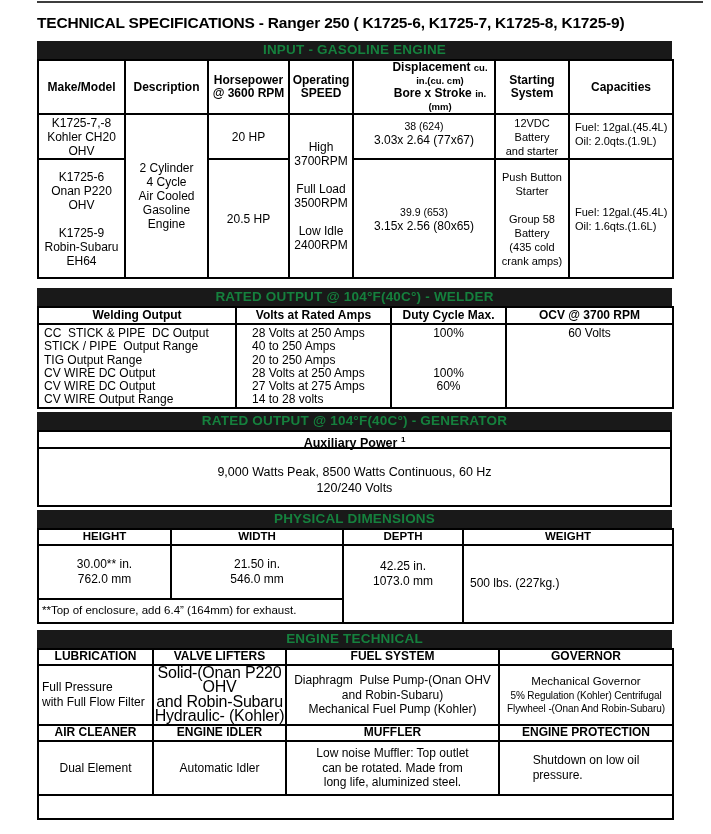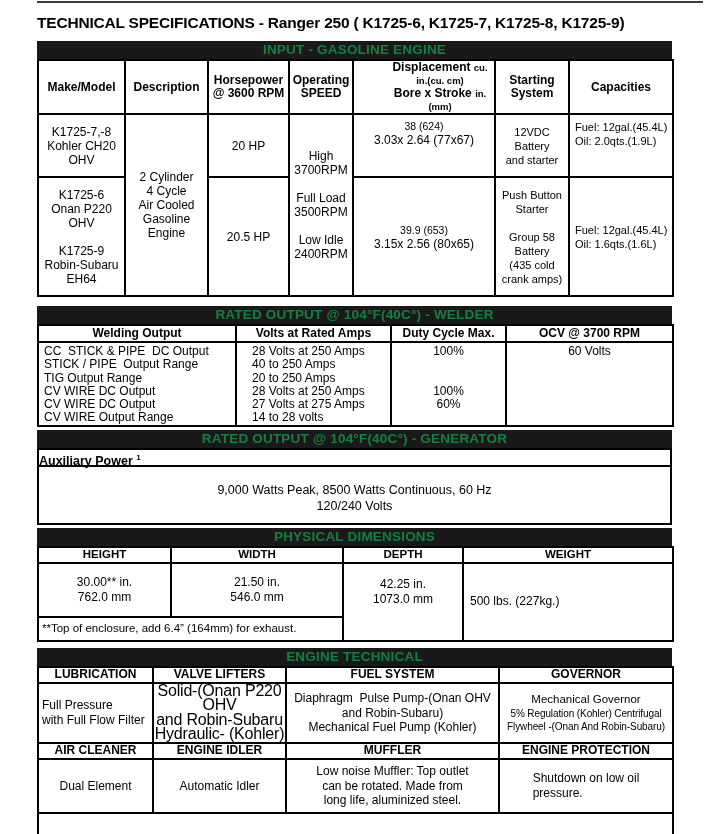--- a/index.html
+++ b/index.html
@@ -35,41 +35,41 @@
     overflow: hidden;
   }
   th { font-weight: bold; }
   .pre { white-space: pre-wrap; }
 
   
   .input-table th { font-size: 12px; line-height: 13px; height: 43px; }
   .input-table td { line-height: 14px; }
   .th-disp { font-size: 11.5px; line-height: 13px; padding-left: 32px; }
   .unit-small { font-size: 9.5px; font-weight: bold; }
-  .row-1 td { height: 63px; }
+  .row-1 td { height: 45px; }
   .row-2 td { height: 119px; }
   .cell-top { vertical-align: top; padding-top: 4px; }
   .disp-small { font-size: 10.5px; display: block; }
   .cell-start { font-size: 11px; line-height: 13.5px; }
   .cell-cap { font-size: 11px; line-height: 14px; text-align: left; padding-left: 5px; }
   .cap-1 { vertical-align: top; padding-top: 5px; }
 
   
   .welder-bar { margin-top: 9px; }
   .welder-table th { height: 17px; font-size: 12px; }
   .welder-table td { height: 80px; vertical-align: top; line-height: 13.3px; padding-top: 2px; }
   .welder-outputs { text-align: left; padding-left: 5px; }
   .welder-volts { text-align: left; padding-left: 15px; }
   .welder-ocv { vertical-align: middle; padding-top: 0; }
 
   
   .gen-bar { margin-top: 3px; }
   .gen-box { width: 635px; border: 2px solid #000; }
   .gen-aux {
-    border-bottom: 2px solid #000; 
+    border-bottom: 2px solid #000; text-align: center;
     font-weight: bold; font-size: 12.5px; height: 17px; line-height: 16px;
   }
   .gen-aux sup { font-size: 8px; font-weight: bold; }
   .gen-body { height: 56px; text-align: center; padding-top: 15px; font-size: 12.5px; line-height: 16px; }
 
   
   .phys-bar { margin-top: 3px; }
   .phys-table th { height: 16px; font-size: 11.5px; }
   .phys-data td { height: 54px; line-height: 15px; }
   .phys-depth { vertical-align: top; padding-top: 13px; }

